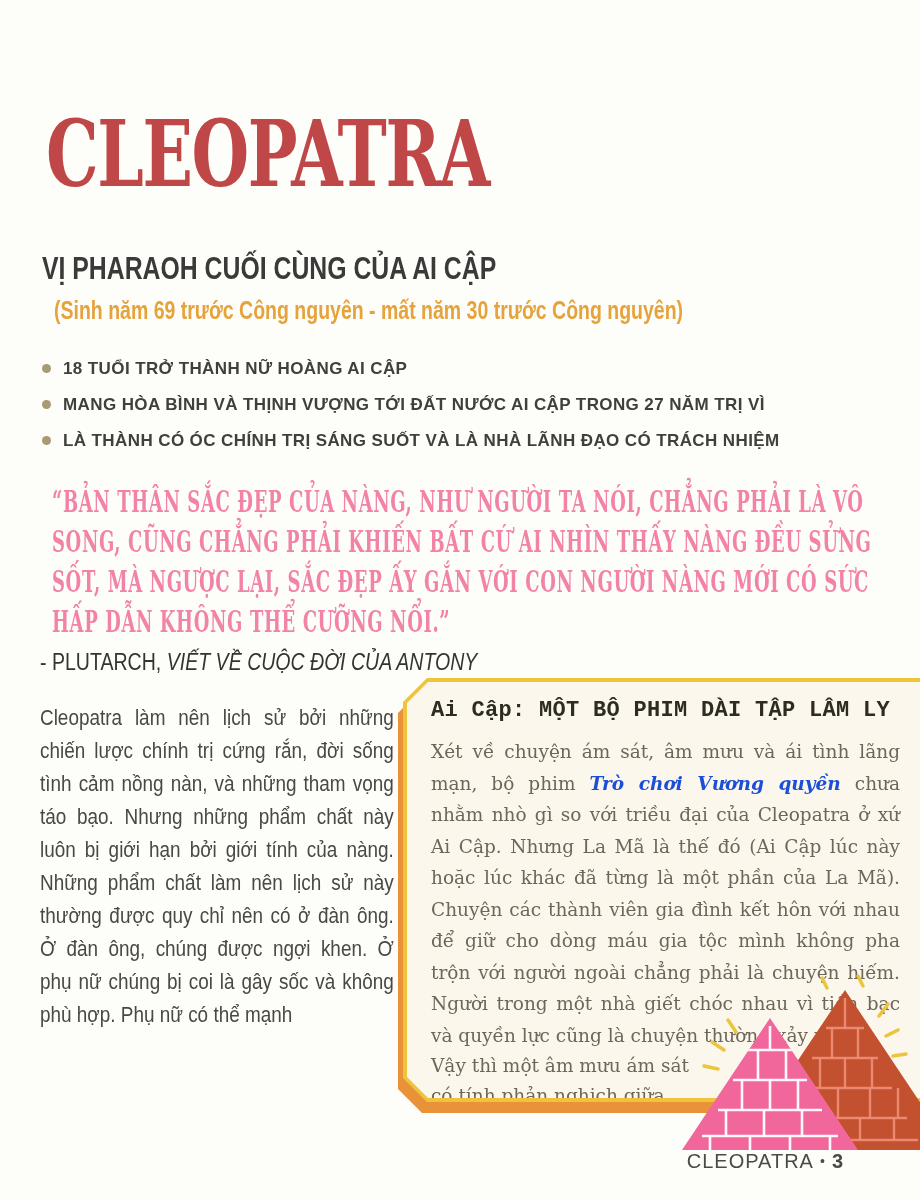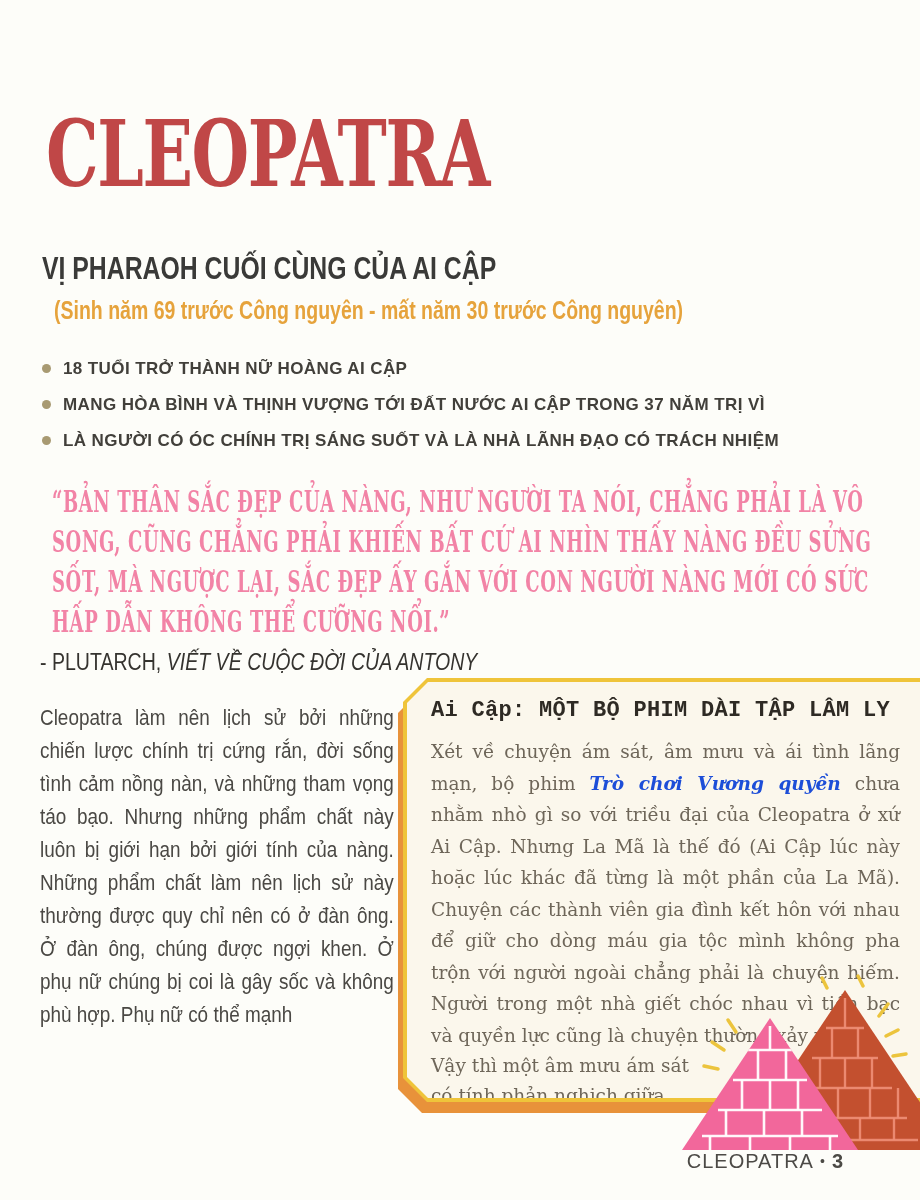--- a/index.html
+++ b/index.html
@@ -118,25 +118,25 @@
     <span class="scaled">(Sinh năm 69 trước Công nguyên - mất năm 30 trước Công nguyên)</span>
   </div>
 
   <div class="facts">
     <div class="fact">
       <span class="fact-dot"></span>
       <span class="fact-text">18 TUỔI TRỞ THÀNH NỮ HOÀNG AI CẬP</span>
     </div>
     <div class="fact">
       <span class="fact-dot"></span>
-      <span class="fact-text">MANG HÒA BÌNH VÀ THỊNH VƯỢNG TỚI ĐẤT NƯỚC AI CẬP TRONG 37 NĂM TRỊ VÌ</span>
+      <span class="fact-text">MANG HÒA BÌNH VÀ THỊNH VƯỢNG TỚI ĐẤT NƯỚC AI CẬP TRONG 27 NĂM TRỊ VÌ</span>
     </div>
     <div class="fact">
       <span class="fact-dot"></span>
-      <span class="fact-text">LÀ NGƯỜI CÓ ÓC CHÍNH TRỊ SÁNG SUỐT VÀ LÀ NHÀ LÃNH ĐẠO CÓ TRÁCH NHIỆM</span>
+      <span class="fact-text">LÀ THÀNH CÓ ÓC CHÍNH TRỊ SÁNG SUỐT VÀ LÀ NHÀ LÃNH ĐẠO CÓ TRÁCH NHIỆM</span>
     </div>
   </div>
 
   <div class="quote">
     <span class="scaled">“BẢN THÂN SẮC ĐẸP CỦA NÀNG, NHƯ NGƯỜI TA NÓI, CHẲNG PHẢI LÀ VÔ SONG, CŨNG CHẲNG PHẢI KHIẾN BẤT CỨ AI NHÌN THẤY NÀNG ĐỀU SỬNG SỐT, MÀ NGƯỢC LẠI, SẮC ĐẸP ẤY GẮN VỚI CON NGƯỜI NÀNG MỚI CÓ SỨC HẤP DẪN KHÔNG THỂ CƯỠNG NỔI.”</span>
   </div>
   <div class="attribution-wrap">
     <span class="scaled"><span>- PLUTARCH, </span><span class="work">VIẾT VỀ CUỘC ĐỜI CỦA ANTONY</span></span>
   </div>
 

